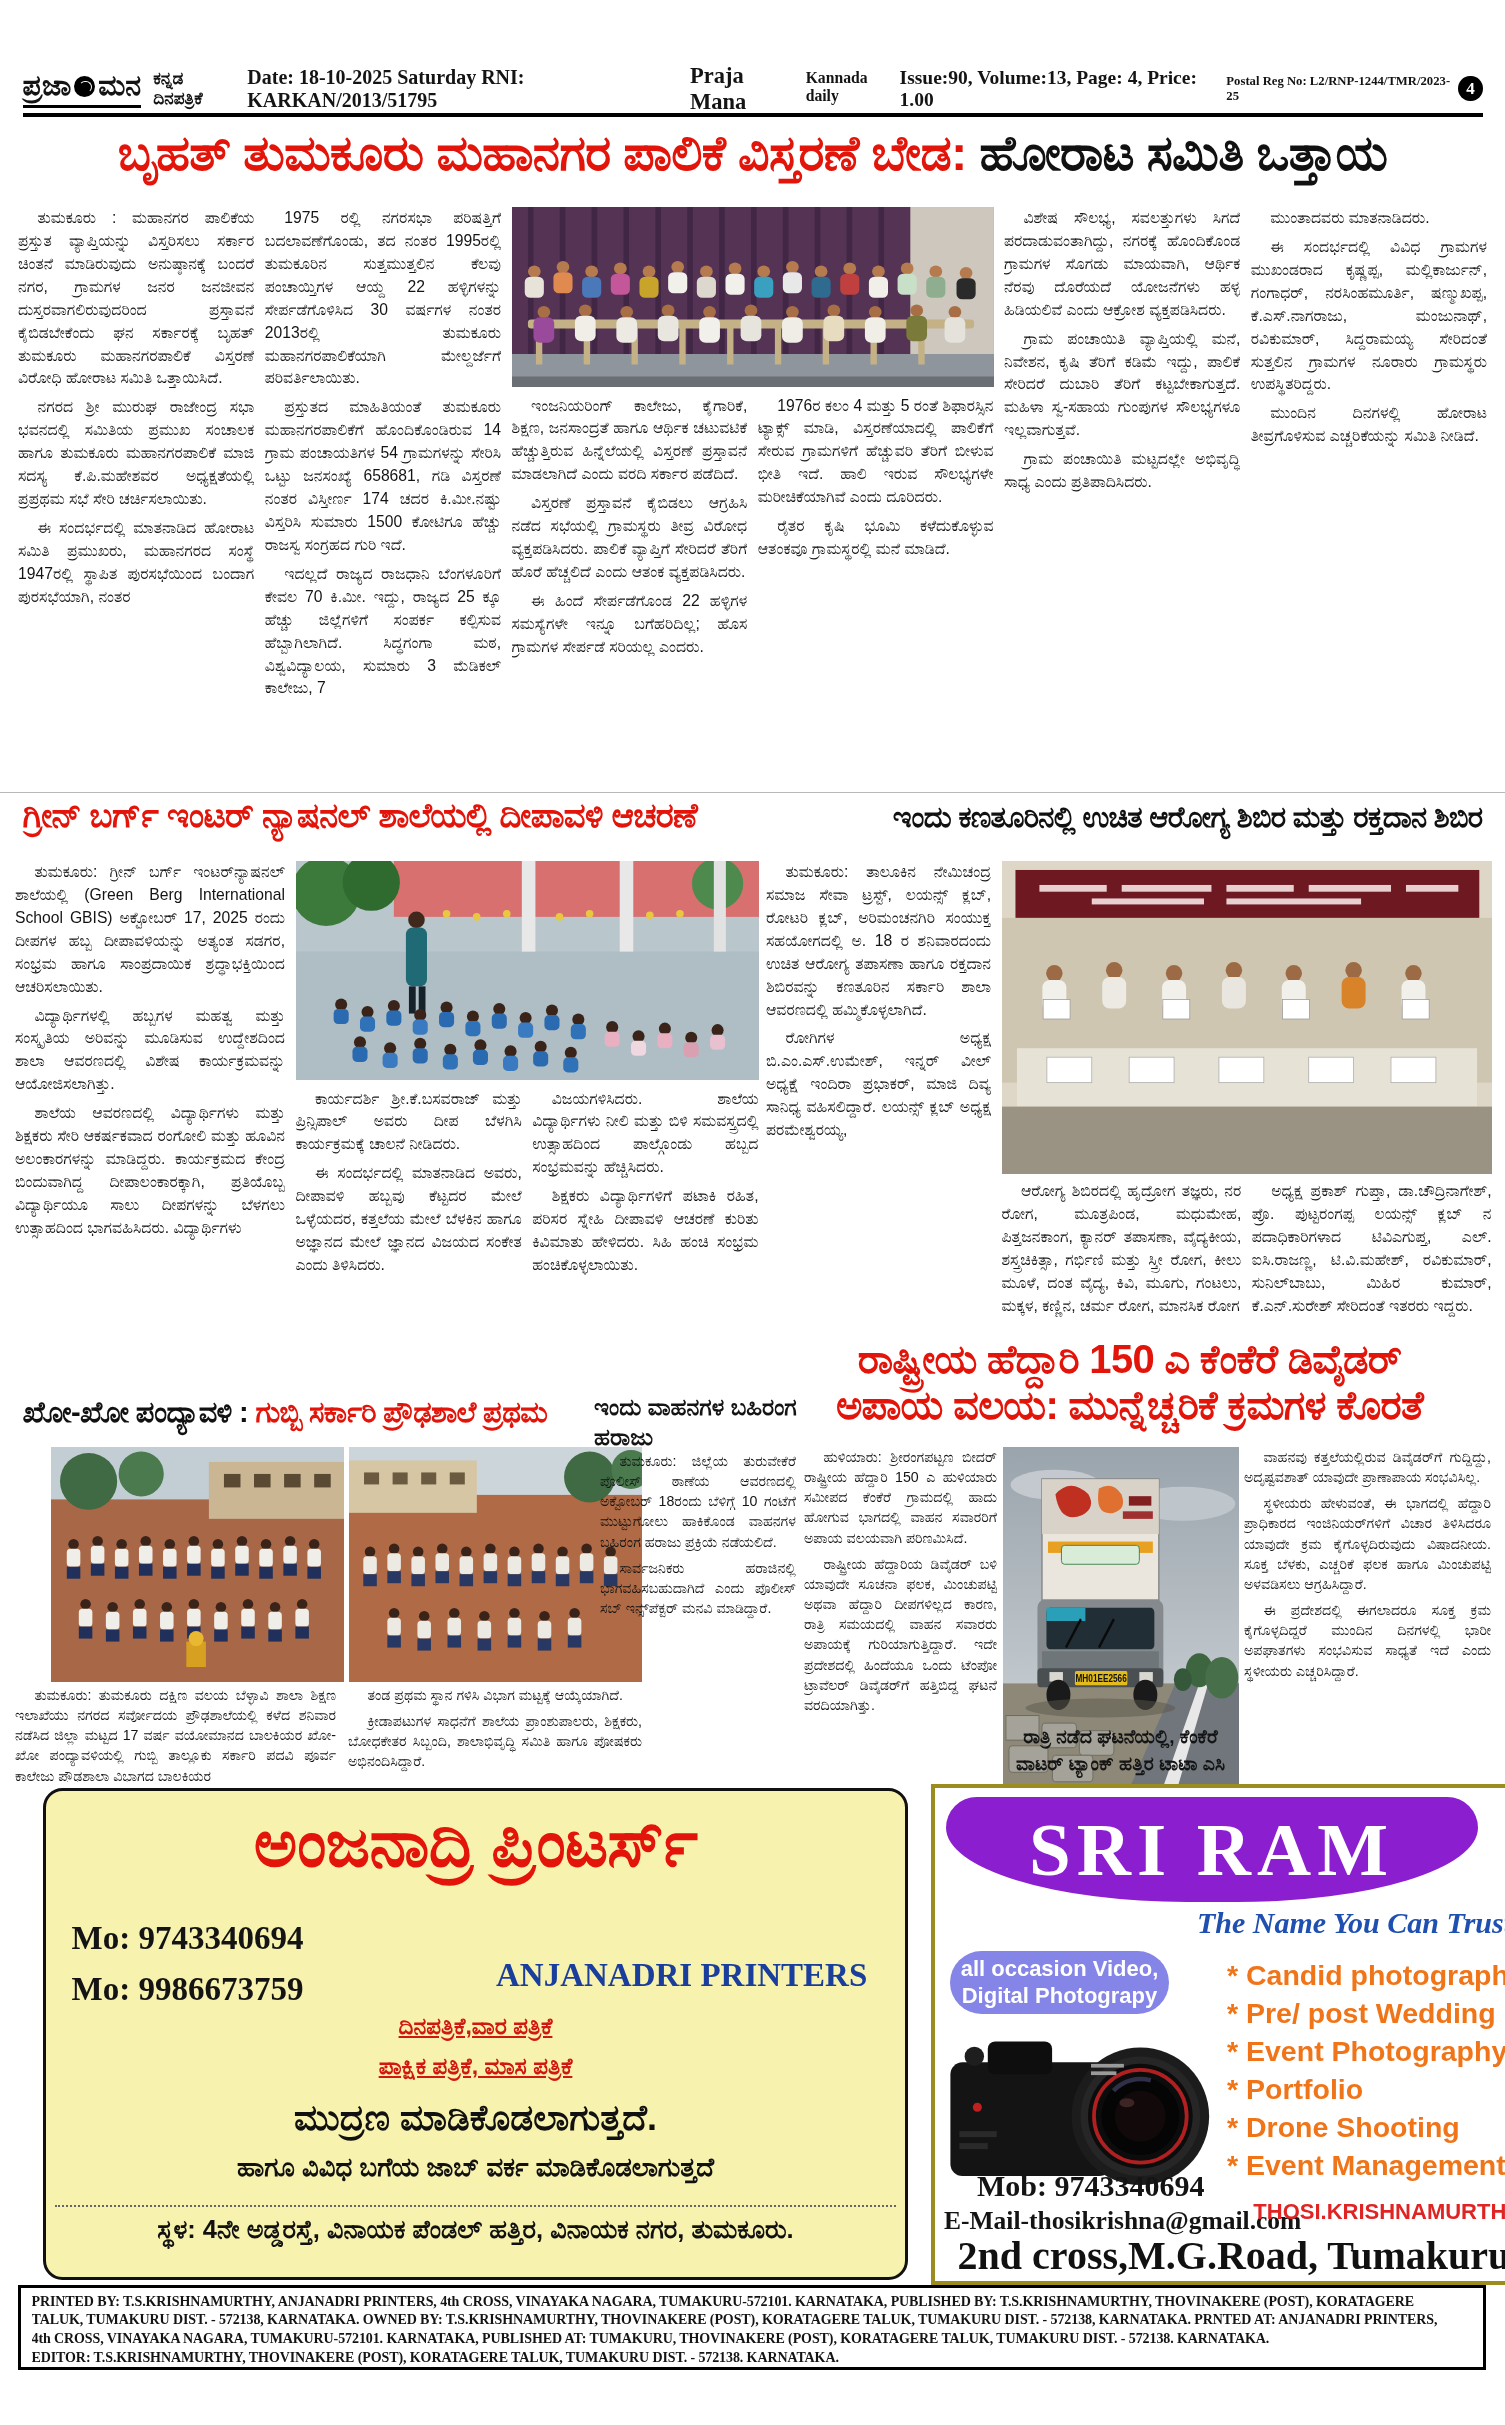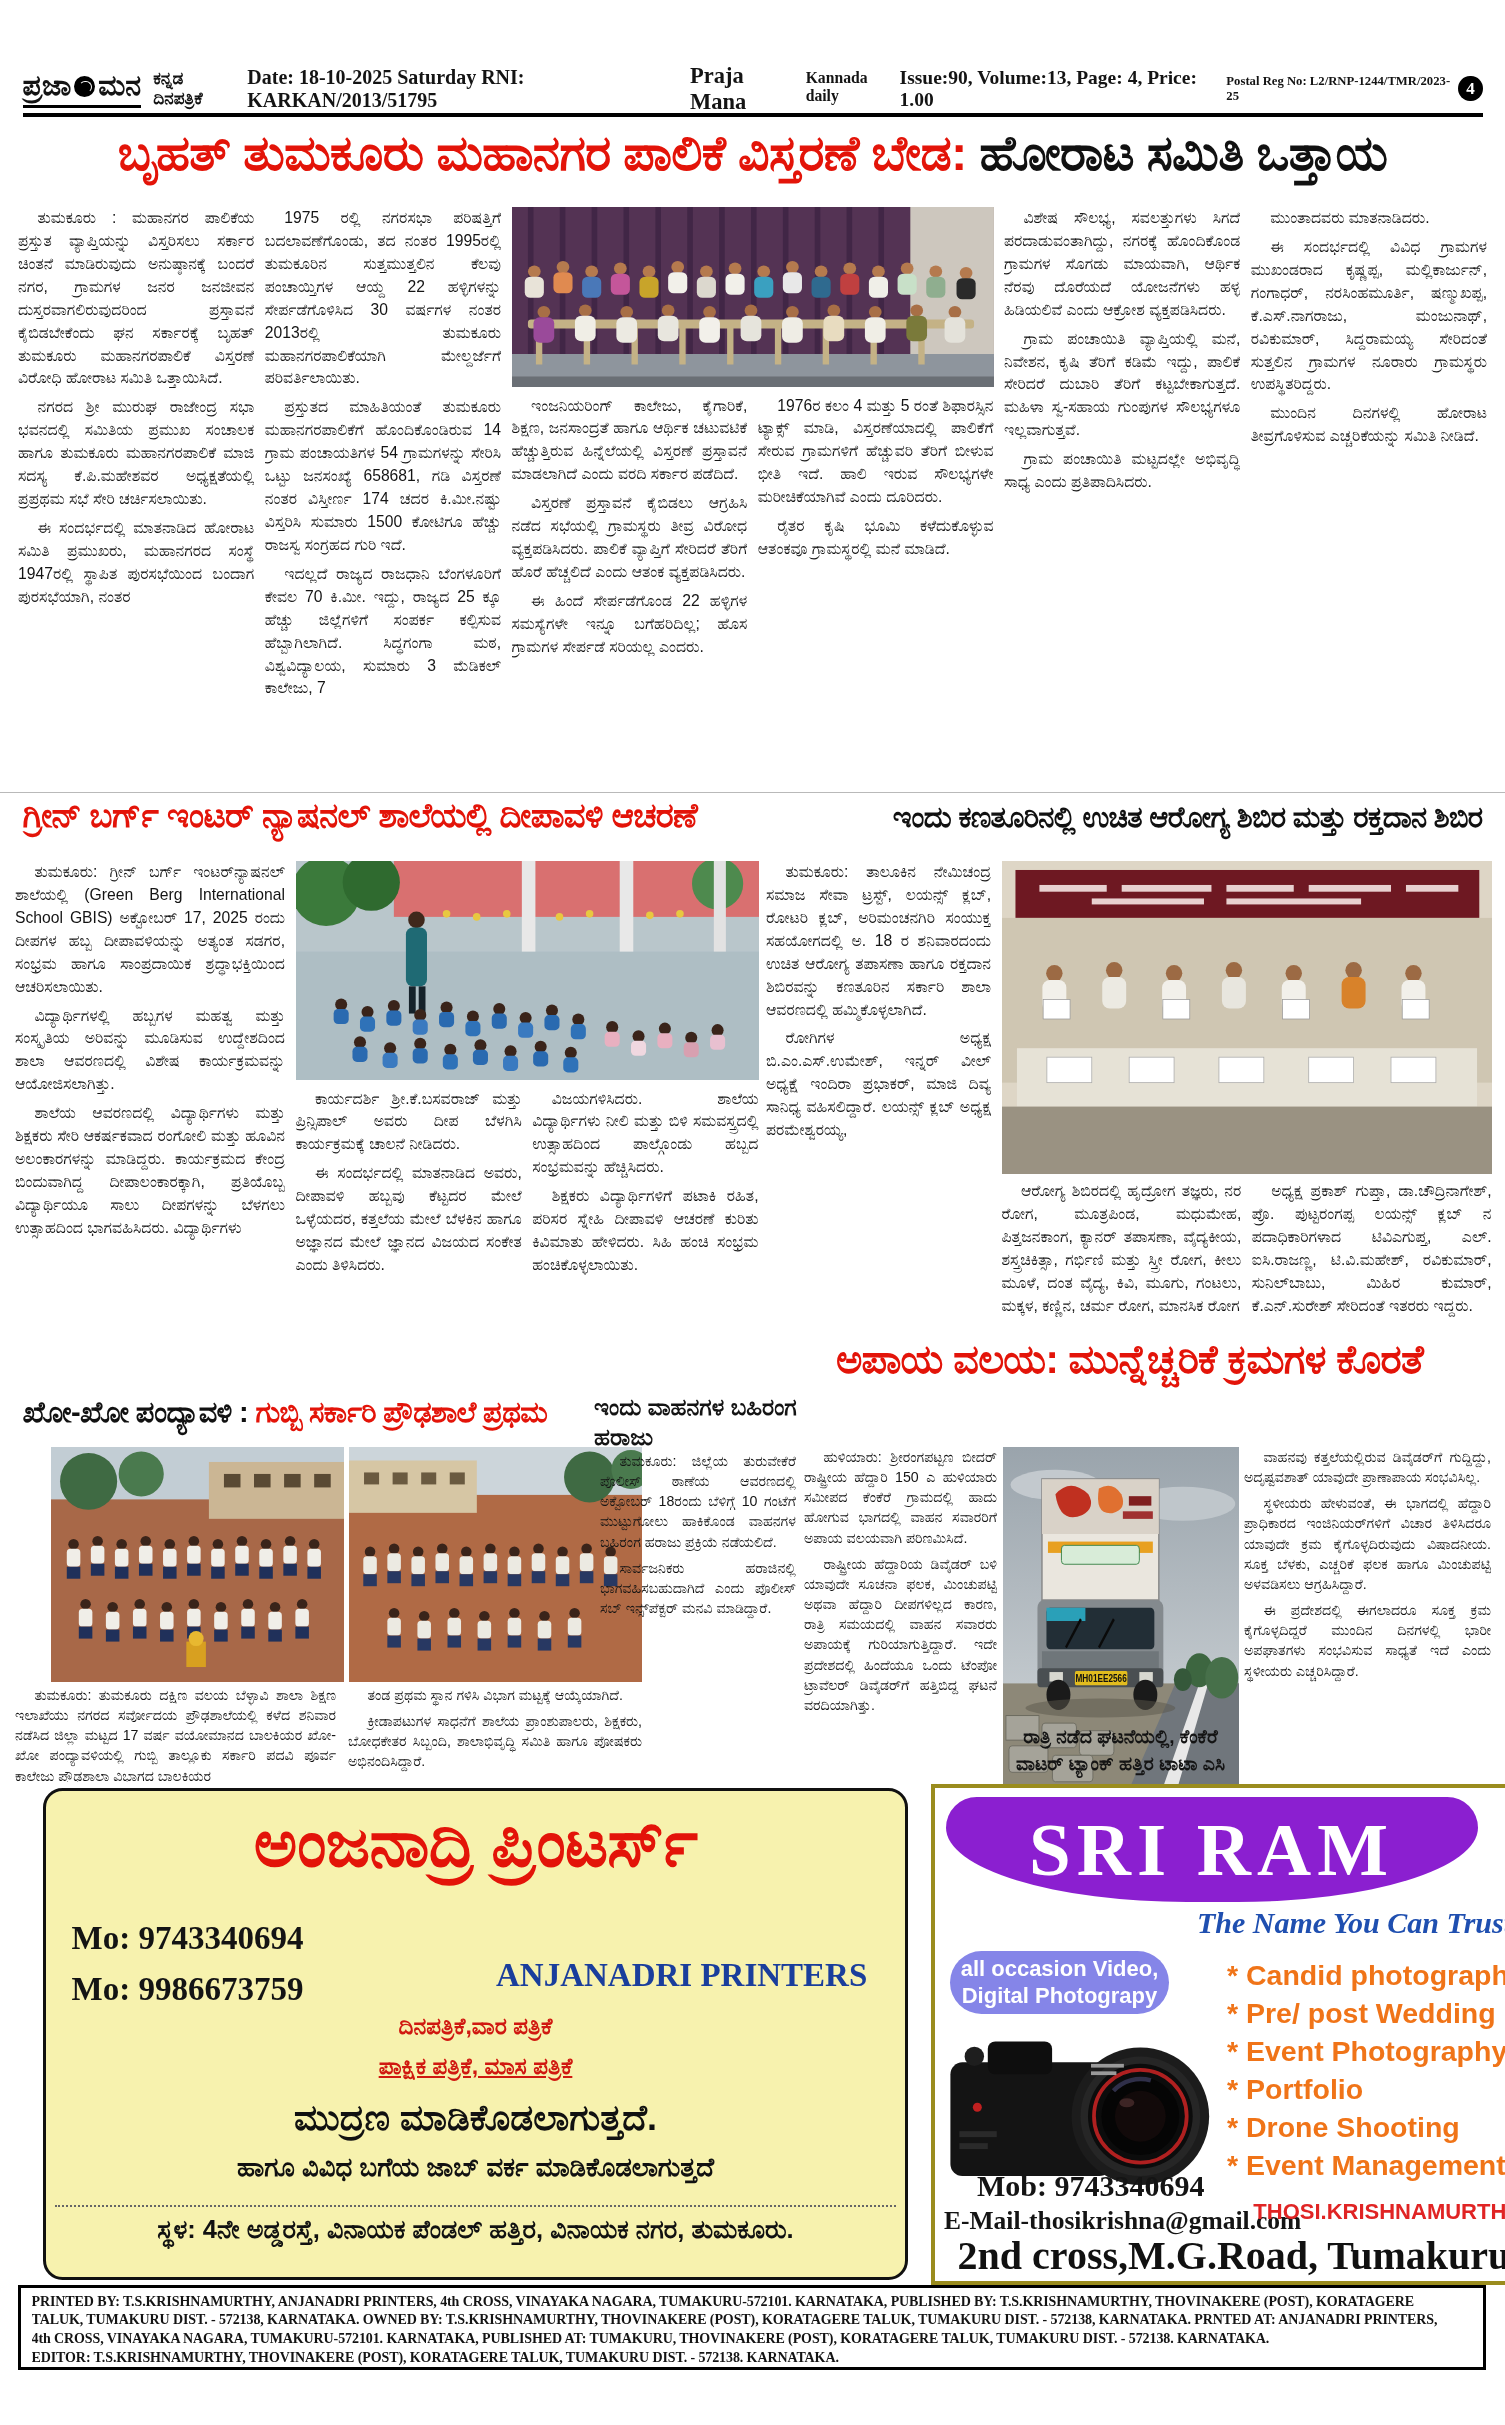--- a/index.html
+++ b/index.html
@@ -72,21 +72,21 @@
   .hw-colC{top:1447px;left:1244px;width:247px;height:339px;}
   .kh-cols{top:1685px;left:15px;width:630px;display:flex;gap:12px;height:97px;overflow:hidden;}
   .kh-cols .c1{width:321px;overflow:hidden;}
   .kh-cols .c2{width:294px;overflow:hidden;}
   
   .ad-left{top:1788px;left:43px;width:859px;height:486px;background:#f7f2ae;border:3.7px solid #111;border-radius:19.5px;}
   .adl-title{position:absolute;top:13.5px;left:0;width:100%;text-align:center;font-size:66px;font-weight:bold;color:#e31409;letter-spacing:-0.7px;}
   .adl-phone1{position:absolute;top:129px;left:25.5px;font-family:"Liberation Serif",serif;font-size:33px;font-weight:bold;}
   .adl-phone2{position:absolute;top:180px;left:25.5px;font-family:"Liberation Serif",serif;font-size:33px;font-weight:bold;}
   .adl-name{position:absolute;top:166px;left:450px;font-family:"Liberation Serif",serif;font-size:33px;font-weight:bold;color:#1a3e9c;}
-  .adl-l1{position:absolute;top:222px;left:0;width:100%;text-align:center;font-size:23px;font-weight:bold;color:#d01810;}
+  .adl-l1{position:absolute;top:222px;left:0;width:100%;text-align:center;font-size:23px;font-weight:bold;color:#d01810;text-decoration:underline;}
   .adl-l2{position:absolute;top:262px;left:0;width:100%;text-align:center;font-size:23px;font-weight:bold;color:#d01810;text-decoration:underline;}
   .adl-l3{position:absolute;top:306px;left:0;width:100%;text-align:center;font-size:36px;font-weight:bold;color:#111;}
   .adl-l4{position:absolute;top:361px;left:0;width:100%;text-align:center;font-size:26px;font-weight:bold;color:#111;}
   .adl-dots{position:absolute;top:414px;left:9px;right:9px;border-top:2.2px dotted #666;}
   .adl-l5{position:absolute;top:424px;left:0;width:100%;text-align:center;font-size:25.5px;font-weight:bold;color:#111;}
   
   .ad-right{top:1784px;left:931px;width:562px;height:493px;background:#fff;border:4.5px solid #9a8c1e;padding-left:36px;}
   .sr-banner{position:absolute;top:9px;left:10.5px;width:532px;height:105px;background:#8b1fd0;
              border-radius:34px 34px 50% 50%/34px 34px 82px 82px;display:flex;align-items:center;justify-content:center;}
   .sr-banner span{font-family:"Liberation Serif",serif;font-size:75px;font-weight:bold;color:#fff;letter-spacing:6px;}
@@ -384,20 +384,21 @@
           </div>
         <div class="col bodytext">
             <p>ಅಧ್ಯಕ್ಷ ಪ್ರಕಾಶ್ ಗುಪ್ತಾ, ಡಾ.ಚೌದ್ರಿನಾಗೇಶ್, ಪ್ರೊ. ಪುಟ್ಟರಂಗಪ್ಪ ಲಯನ್ಸ್ ಕ್ಲಬ್ ನ ಪದಾಧಿಕಾರಿಗಳಾದ ಟಿವಿಎಗುಪ್ತ, ಎಲ್. ಐಸಿ.ರಾಜಣ್ಣ, ಟಿ.ವಿ.ಮಹೇಶ್, ರವಿಕುಮಾರ್, ಸುನಿಲ್‌ಬಾಬು, ಮಿಹಿರ ಕುಮಾರ್, ಕೆ.ಎನ್.ಸುರೇಶ್ ಸೇರಿದಂತೆ ಇತರರು ಇದ್ದರು.</p>
           </div>
       </div>
     </div>
   </div>
 </div>
 
 <div class="abs hw-headline">
+  <div>ರಾಷ್ಟ್ರೀಯ ಹೆದ್ದಾರಿ 150 ಎ ಕೆಂಕೆರೆ ಡಿವೈಡರ್</div>
   <div>ಅಪಾಯ ವಲಯ: ಮುನ್ನೆಚ್ಚರಿಕೆ ಕ್ರಮಗಳ ಕೊರತೆ</div>
 </div>
 
 <div class="abs kh-headline">
   <span class="blk">ಖೋ-ಖೋ ಪಂದ್ಯಾವಳಿ : </span><span class="red">ಗುಬ್ಬಿ ಸರ್ಕಾರಿ ಪ್ರೌಢಶಾಲೆ ಪ್ರಥಮ</span>
 </div>
 
 <div class="abs au-headline">ಇಂದು ವಾಹನಗಳ ಬಹಿರಂಗ ಹರಾಜು</div>
 
 <div class="abs kh-photos">

